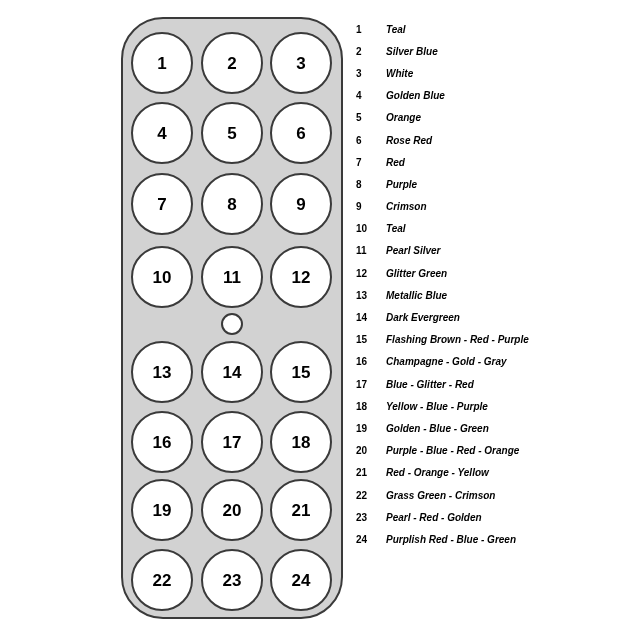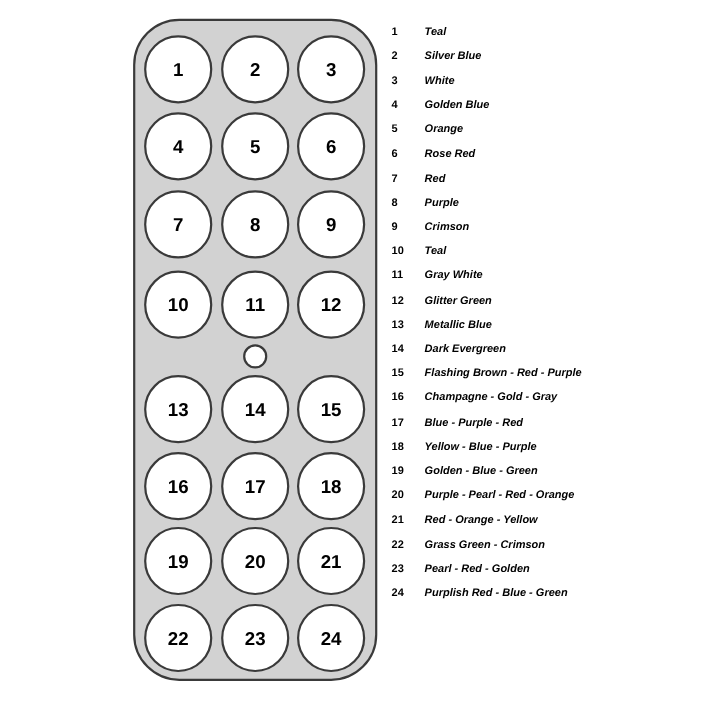--- a/index.html
+++ b/index.html
@@ -156,21 +156,21 @@
       <div class="legend-item">
     <span class="legend-num">9</span>
     <span class="legend-label">Crimson</span>
   </div>
       <div class="legend-item">
     <span class="legend-num">10</span>
     <span class="legend-label">Teal</span>
   </div>
       <div class="legend-item">
     <span class="legend-num">11</span>
-    <span class="legend-label">Gray White</span>
+    <span class="legend-label">Pearl Silver</span>
   </div>
       <div class="legend-item">
     <span class="legend-num">12</span>
     <span class="legend-label">Glitter Green</span>
   </div>
       <div class="legend-item">
     <span class="legend-num">13</span>
     <span class="legend-label">Metallic Blue</span>
   </div>
       <div class="legend-item">
@@ -180,33 +180,33 @@
       <div class="legend-item">
     <span class="legend-num">15</span>
     <span class="legend-label">Flashing Brown - Red - Purple</span>
   </div>
       <div class="legend-item">
     <span class="legend-num">16</span>
     <span class="legend-label">Champagne - Gold - Gray</span>
   </div>
       <div class="legend-item">
     <span class="legend-num">17</span>
-    <span class="legend-label">Blue - Purple - Red</span>
+    <span class="legend-label">Blue - Glitter - Red</span>
   </div>
       <div class="legend-item">
     <span class="legend-num">18</span>
     <span class="legend-label">Yellow - Blue - Purple</span>
   </div>
       <div class="legend-item">
     <span class="legend-num">19</span>
     <span class="legend-label">Golden - Blue - Green</span>
   </div>
       <div class="legend-item">
     <span class="legend-num">20</span>
-    <span class="legend-label">Purple - Pearl - Red - Orange</span>
+    <span class="legend-label">Purple - Blue - Red - Orange</span>
   </div>
       <div class="legend-item">
     <span class="legend-num">21</span>
     <span class="legend-label">Red - Orange - Yellow</span>
   </div>
       <div class="legend-item">
     <span class="legend-num">22</span>
     <span class="legend-label">Grass Green - Crimson</span>
   </div>
       <div class="legend-item">

